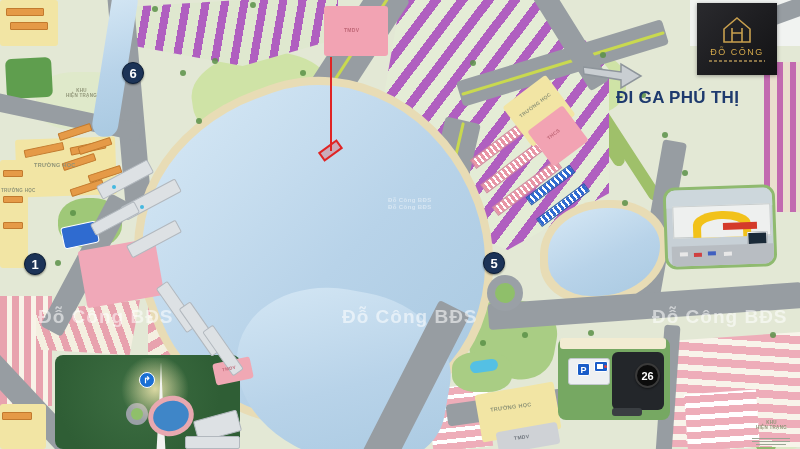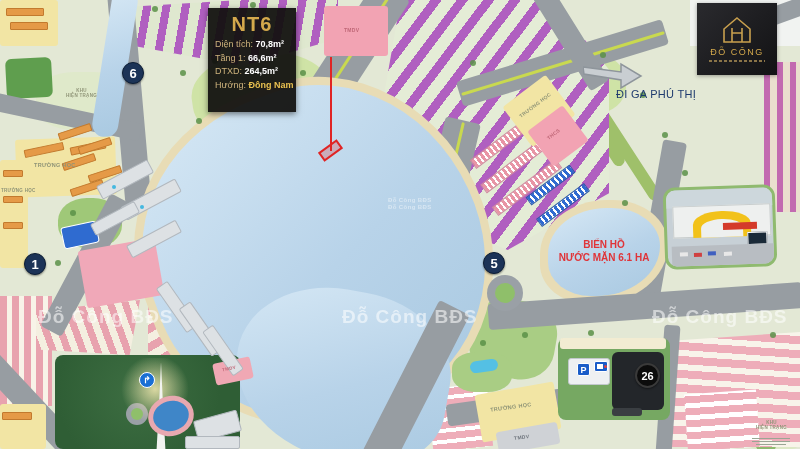--- a/index.html
+++ b/index.html
@@ -42,21 +42,21 @@
   .crow .cv{color:#ffffff;font-weight:bold}
   .crow.last .cv{color:#e8c050}
   
   #lead-line{position:absolute;left:330px;top:57px;width:2px;height:94px;background:#e02424;z-index:11}
   #lead-box{position:absolute;left:319px;top:145px;width:23px;height:11px;border:2px solid #e02424;background:rgba(224,36,36,.25);transform:rotate(-36deg);z-index:11}
   
   #logo{position:absolute;left:697px;top:3px;width:80px;height:72px;background:linear-gradient(135deg,#2a2a2e,#121214);z-index:12;display:flex;flex-direction:column;align-items:center;justify-content:center;gap:3px;box-shadow:0 1px 4px rgba(0,0,0,.35)}
   #logo .nm{font-size:9px;color:#d4a94c;font-weight:normal;letter-spacing:1.5px}
   #logo .tag{width:56px;height:2px;background:repeating-linear-gradient(90deg,#8a7448 0 3px,transparent 3px 5px)}
   
-  #dirlbl{position:absolute;left:616px;top:88px;color:#1e3a6e;font-weight:normal;font-size:11px;letter-spacing:.3px;z-index:11;white-space:nowrap}
+  #dirlbl{position:absolute;left:616px;top:88px;color:#1e3a6e;font-weight:bold;font-size:17px;letter-spacing:.3px;z-index:11;white-space:nowrap}
   
   .psign{position:absolute;background:#1a5cc8;border:1px solid #ffffff;color:#fff;font-weight:bold;display:flex;align-items:center;justify-content:center;z-index:8;border-radius:2px}
   .cap{position:absolute;background:#9aa694;height:1px;z-index:8}
 </style>
 </head>
 <body>
 
 <div id="stage">
 
   <div class="a field" style="left:192px;top:52px;width:140px;height:88px;background:#cfe3a6;border-radius:45% 55% 50% 50%;transform:rotate(-8deg)"></div>
@@ -205,48 +205,37 @@
       <div>HIỆN TRẠNG</div>
     </div>
   <div class="lbl" style="left:756px;top:420px;font-size:4.5px;text-align:center">
       <div>KHU</div>
       <div>HIỆN TRẠNG</div>
     </div>
   <div class="cap" style="left:752px;top:438px;width:38px"></div>
   <div class="cap" style="left:752px;top:441px;width:38px"></div>
   <div class="cap" style="left:756px;top:444px;width:30px"></div>
 
-  <div class="redlbl" style="left:548px;top:238px;width:112px;font-size:10px;line-height:13px;text-align:center">
-      <div>BIỂN HỒ</div>
-      <div>NƯỚC MẶN 6.1 HA</div>
-    </div>
 
   <div class="wm" style="left:38px;top:306px">Đỗ Công BĐS</div>
   <div class="wm" style="left:342px;top:306px">Đỗ Công BĐS</div>
   <div class="wm" style="left:652px;top:306px">Đỗ Công BĐS</div>
   <div class="wm tiny" style="left:388px;top:197px">
       <div>Đỗ Công BĐS</div>
       <div>Đỗ Công BĐS</div>
     </div>
 
   <div class="mk" style="left:122px;top:62px">6</div>
   <div class="mk" style="left:483px;top:252px">5</div>
   <div class="mk" style="left:24px;top:253px">1</div>
   <div class="mk black" style="left:635px;top:363px">26</div>
 
   <div id="lead-line"></div>
   <div id="lead-box"></div>
 
-  <div id="card">
-    <div class="t">NT6</div>
-    <div class="crow"><span class="cl">Diện tích:</span> <span class="cv">70,8m²</span></div>
-    <div class="crow"><span class="cl">Tầng 1:</span> <span class="cv">66,6m²</span></div>
-    <div class="crow"><span class="cl">DTXD:</span> <span class="cv">264,5m²</span></div>
-    <div class="crow last"><span class="cl">Hướng:</span> <span class="cv">Đông Nam</span></div>
-  </div>
 
   <div id="logo">
     <svg width="32" height="28" viewBox="0 0 32 28">
       <path d="M16 2 L29 13 L29 26 L3 26 L3 13 Z" fill="none" stroke="#c9a04e" stroke-width="1.6"></path>
       <path d="M11 26 L11 12 M21 26 L21 12 M11 17 L21 17" fill="none" stroke="#c9a04e" stroke-width="1.6"></path>
     </svg>
     <div class="nm">ĐỖ CÔNG</div>
     <div class="tag"></div>
   </div>
 

